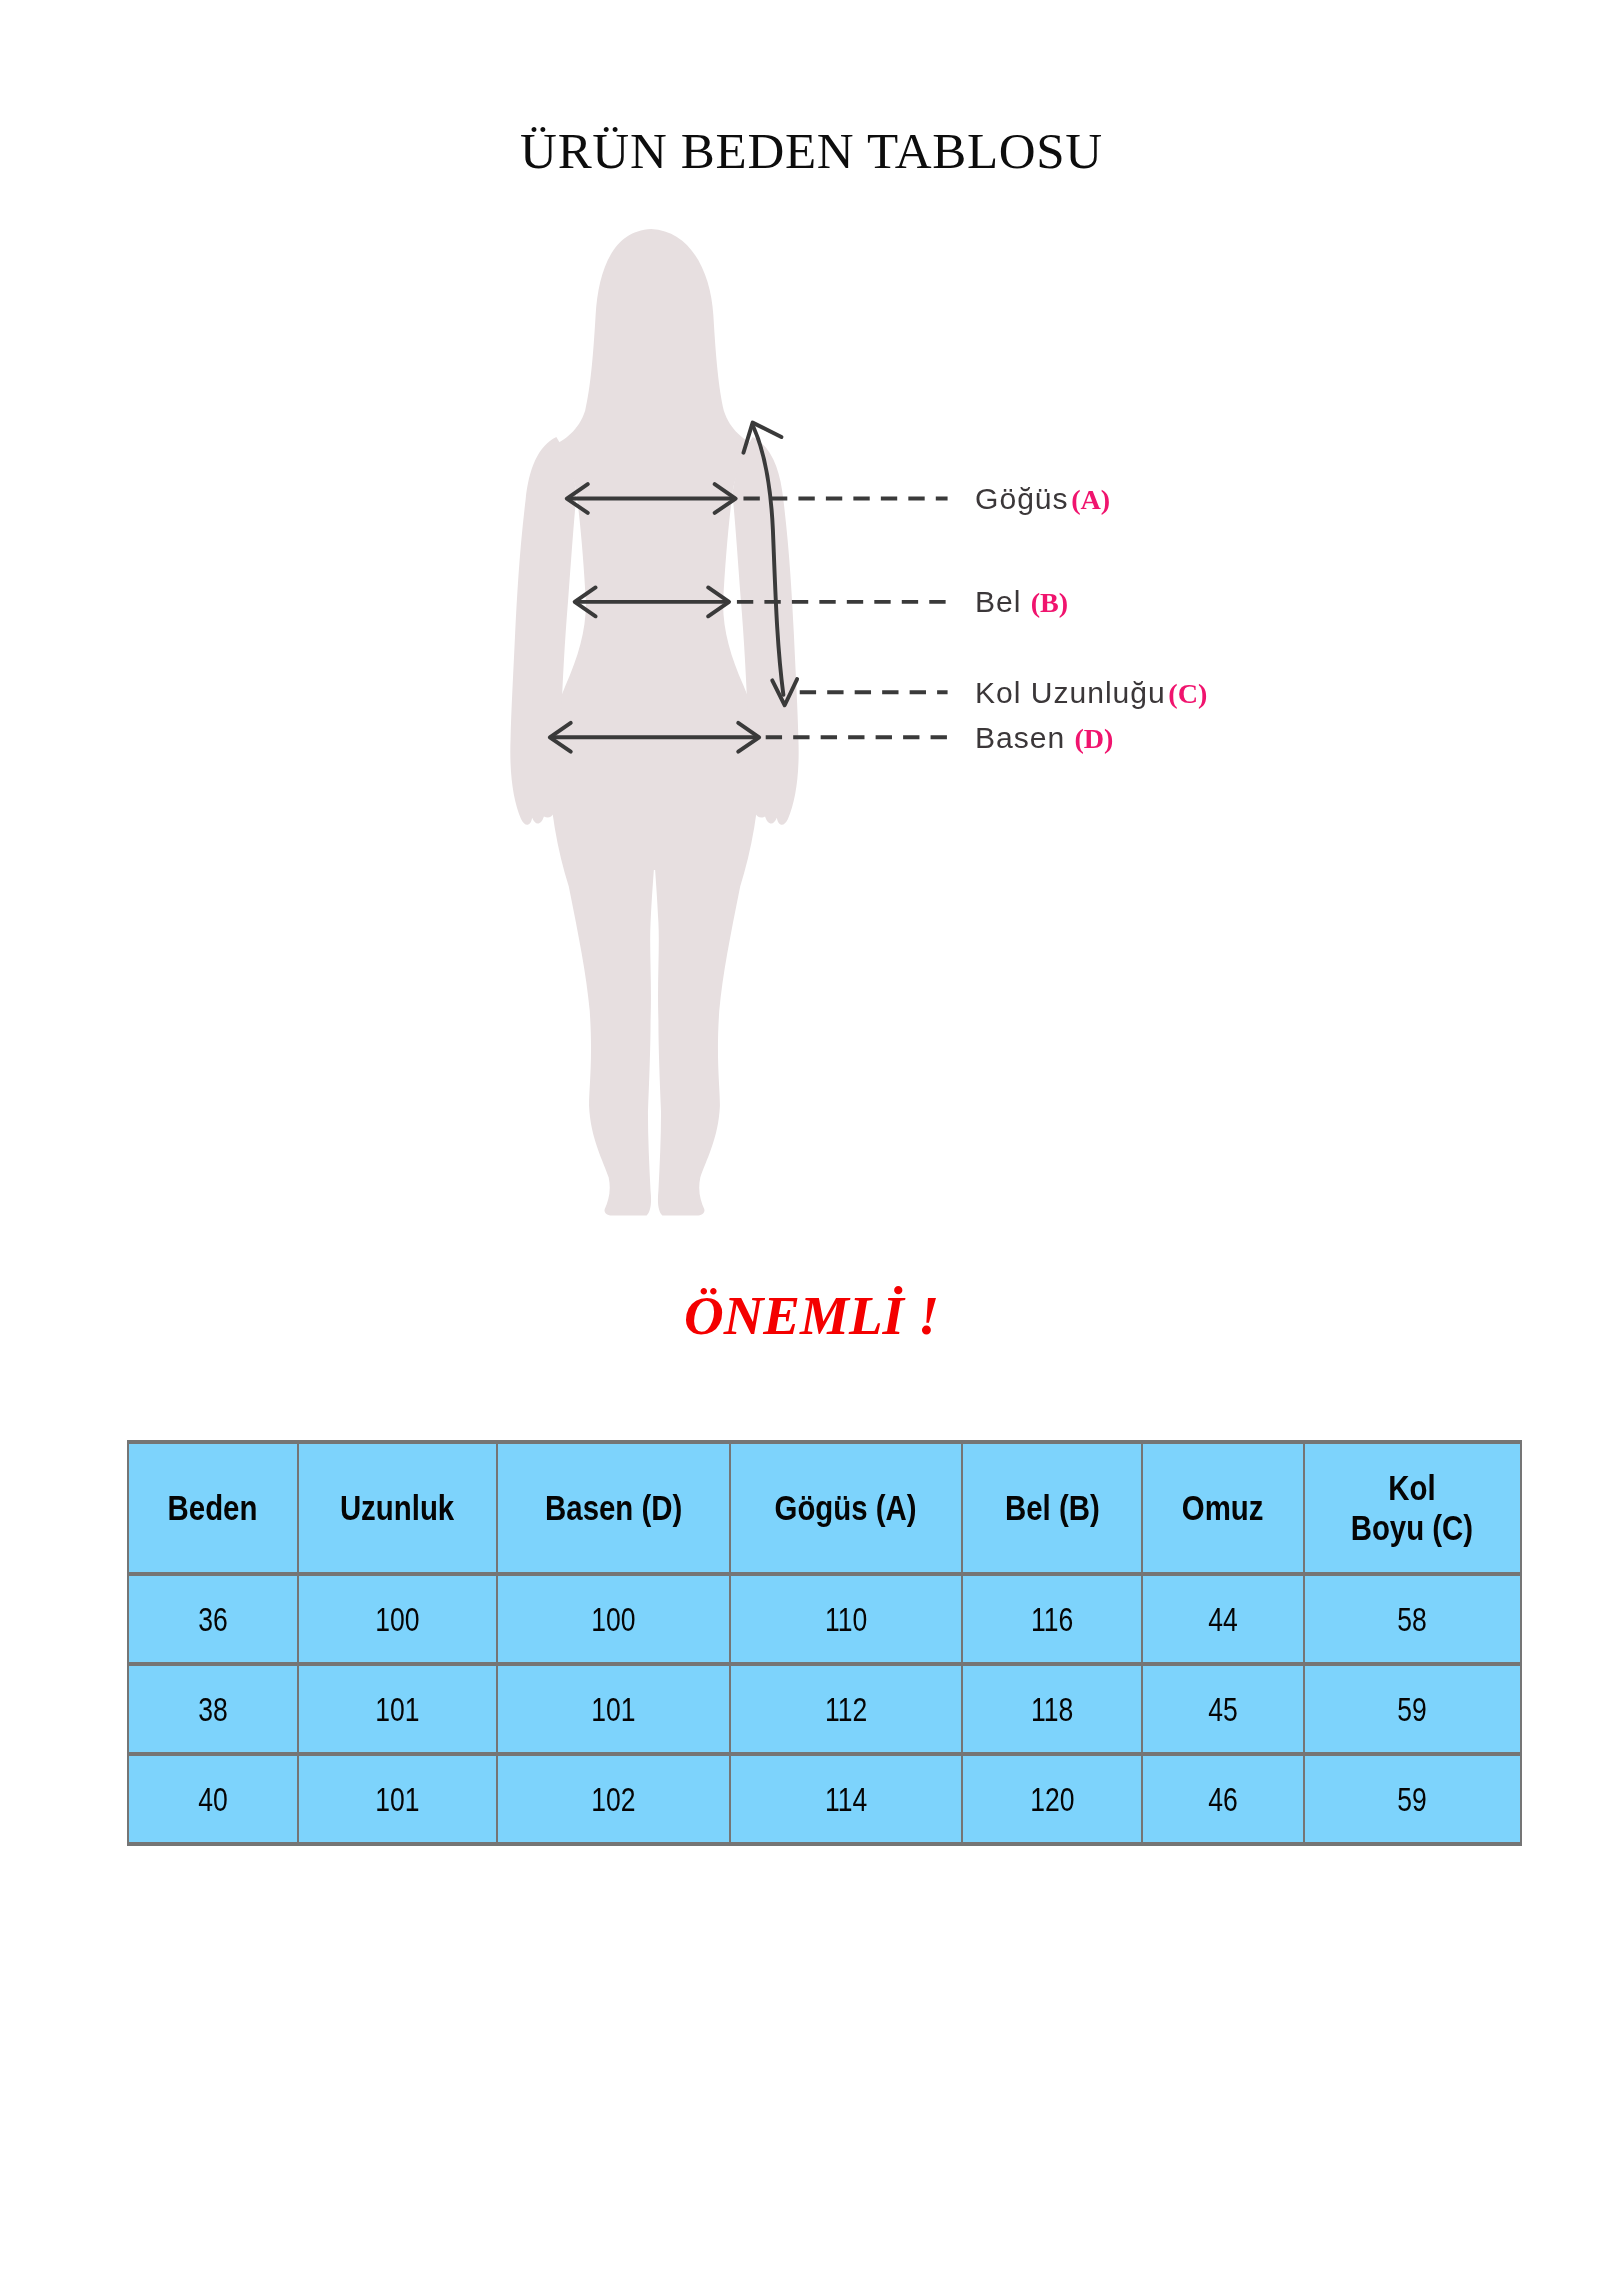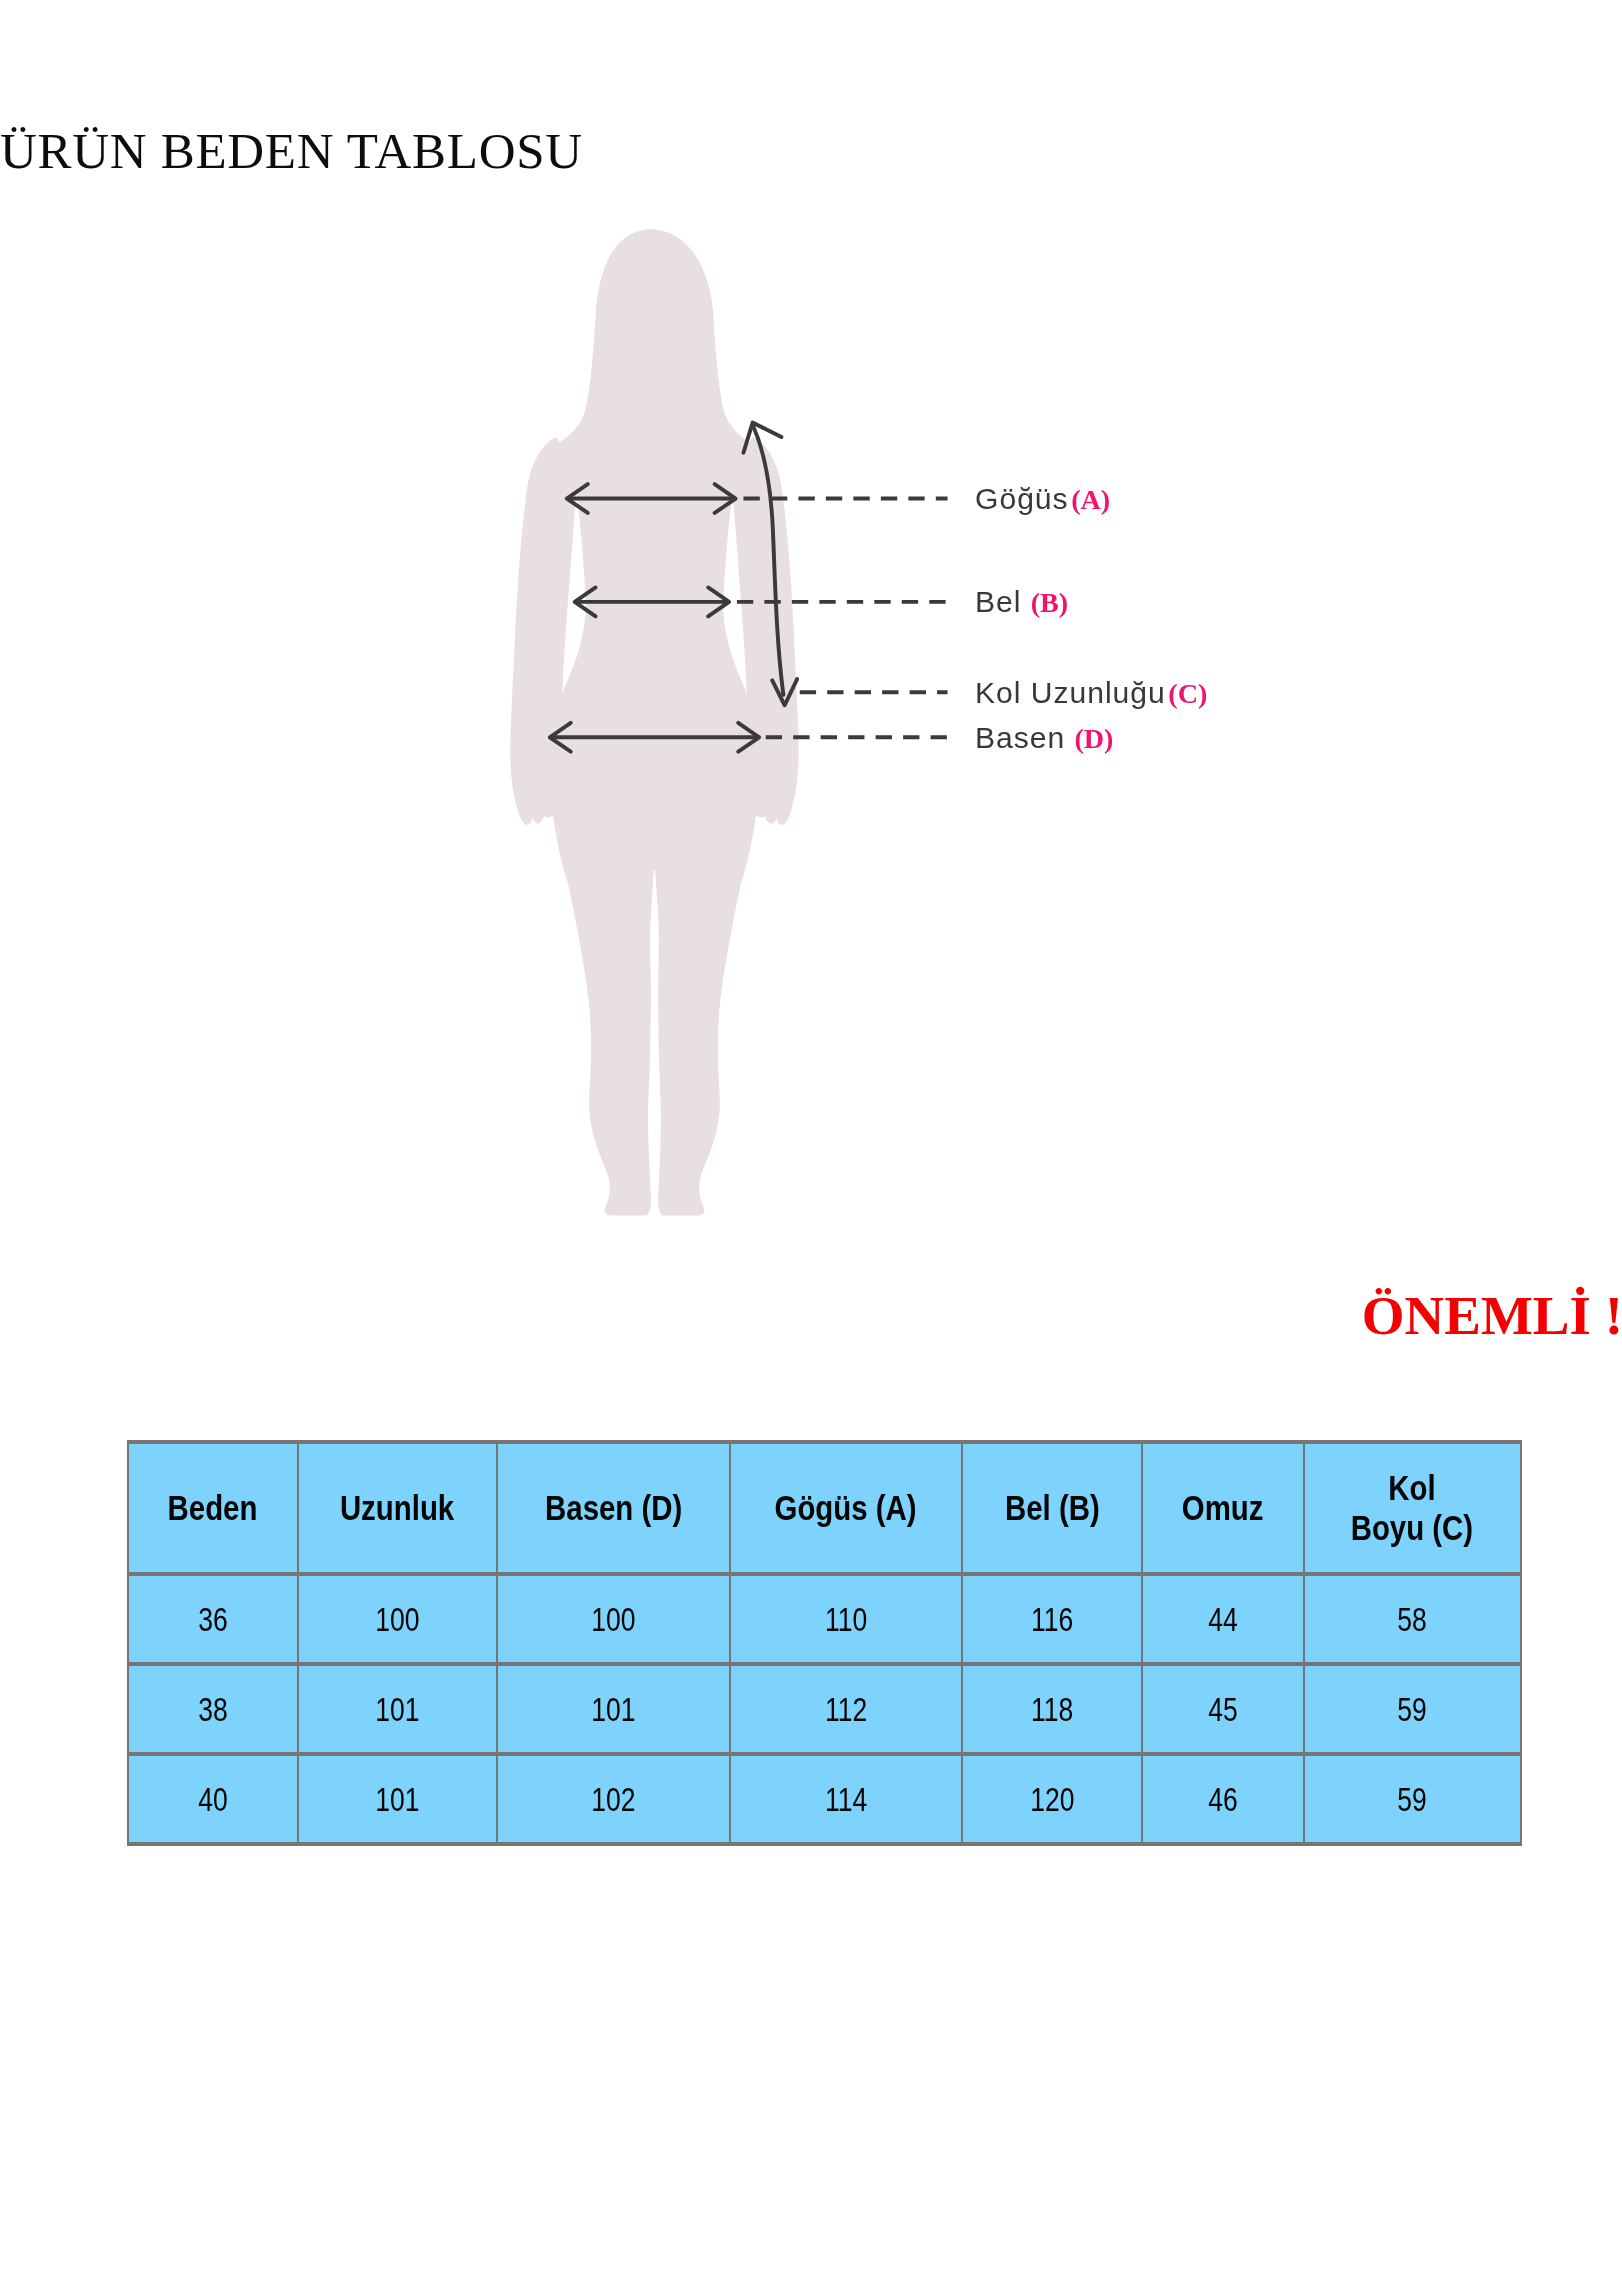--- a/index.html
+++ b/index.html
@@ -6,32 +6,32 @@
     --accent-red:#f40000;
     --label-pink:#f0146e;
     --silhouette:#e7dfe0;
     --line-dark:#3a3a3a;
     --table-border:#757575;
     --text-black:#0d0d0d;
   }
   html,body{margin:0;padding:0;background:#ffffff;}
   .page{position:relative;width:1623px;height:2295px;background:#ffffff;overflow:hidden;
         font-family:"Liberation Sans",sans-serif;}
-  .page-title{position:absolute;top:126px;left:0;width:1623px;text-align:left;
+  .page-title{position:absolute;top:126px;left:0;width:1623px;text-align:center;
         font-family:"Liberation Serif",serif;font-weight:400;font-size:51px;line-height:1;
         color:var(--text-black);letter-spacing:0.7px;white-space:nowrap;}
   .diagram-svg{position:absolute;top:0;left:0;width:1623px;height:2295px;}
   .sil{fill:var(--silhouette);stroke:none;}
   .mline{stroke:var(--line-dark);stroke-width:6;fill:none;stroke-linecap:round;stroke-linejoin:round;}
   .mdash{stroke:var(--line-dark);stroke-width:6;fill:none;stroke-dasharray:25 17;}
   .dlabel{font-family:"Liberation Sans",sans-serif;font-size:46px;fill:#3b3739;letter-spacing:1.5px;}
   .dcode{font-family:"Liberation Serif",serif;font-weight:700;font-size:43px;fill:var(--label-pink);letter-spacing:0;}
-  .warn-head{position:absolute;top:1286px;left:0;width:1623px;text-align:right;
+  .warn-head{position:absolute;top:1286px;left:0;width:1623px;text-align:center;
         font-family:"Liberation Serif",serif;font-weight:700;font-size:55px;line-height:1.1;
-        color:var(--accent-red);white-space:nowrap;}
+        color:var(--accent-red);white-space:nowrap;font-style:italic;}
   .warn-sub{position:absolute;top:1356px;left:0;width:1623px;text-align:center;
         font-family:"Liberation Serif",serif;font-weight:700;font-size:47px;line-height:1.1;
         color:var(--accent-red);white-space:nowrap;letter-spacing:-0.7px;}
   .size-table{position:absolute;top:1440px;left:127px;width:1395px;height:402px;
         border-collapse:collapse;table-layout:fixed;background:#7dd3fc;}
   .size-table th,.size-table td{
         border-style:solid;border-color:var(--table-border);
         border-top-width:4.6px;border-bottom-width:4.6px;border-left-width:2.6px;border-right-width:2.6px;
         text-align:center;vertical-align:middle;padding:0;color:#050505;}
   .size-table thead tr{height:132px;}

